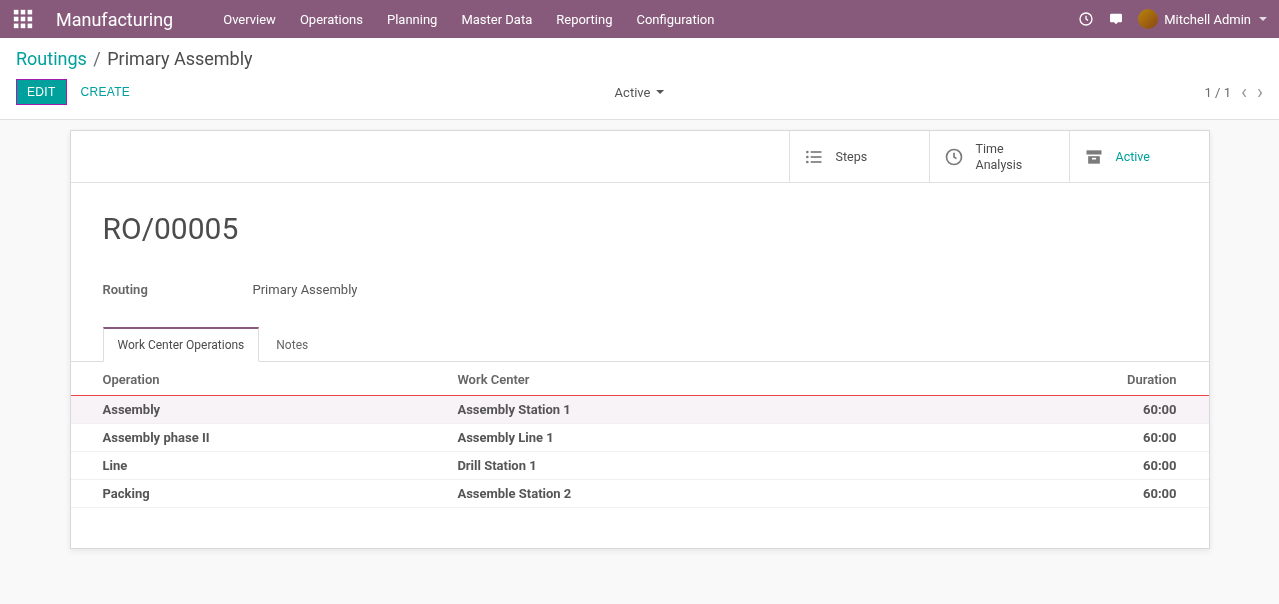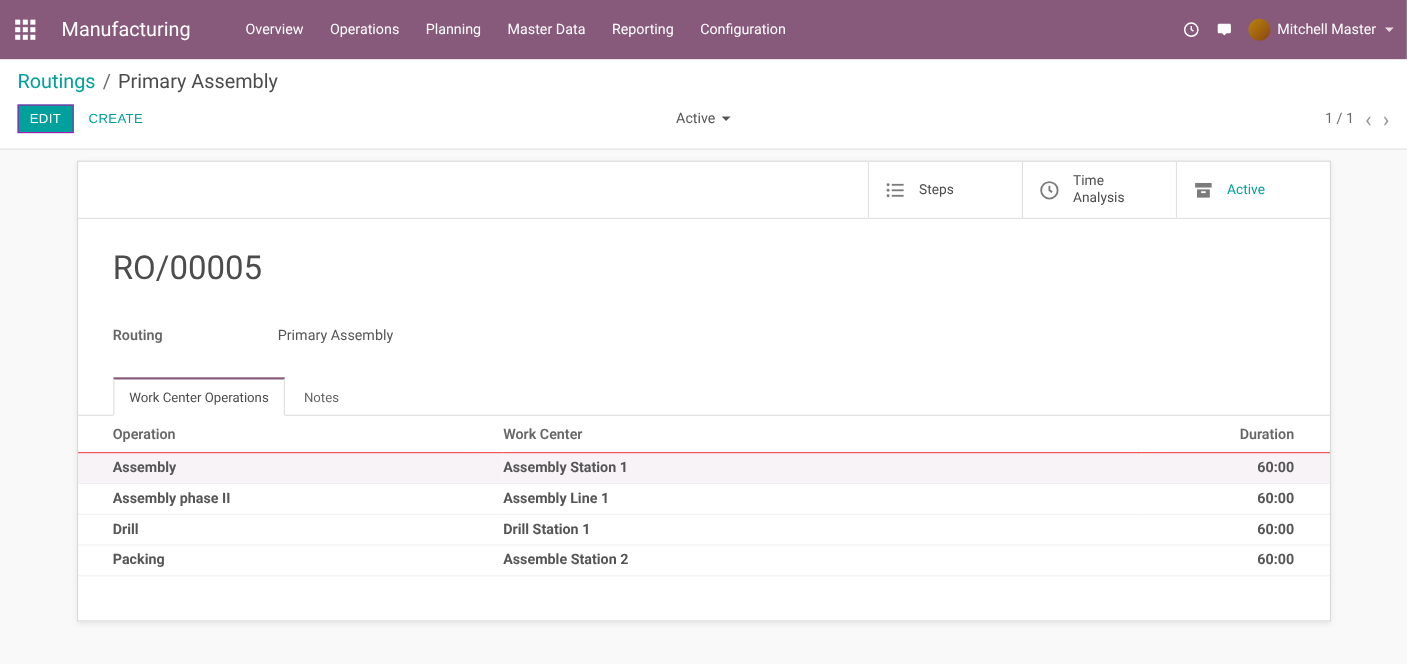--- a/index.html
+++ b/index.html
@@ -8,21 +8,21 @@
       box-sizing: border-box;
     }
     body {
       font-family: -apple-system, BlinkMacSystemFont, "Segoe UI", Roboto, "Helvetica Neue", Arial, sans-serif;
       font-size: 13px;
       color: #4c4c4c;
       background: #f9f9f9;
     }
     .topbar {
       background: #875a7b;
-      height: 54px;
+      height: 38px;
       display: flex;
       align-items: center;
       padding: 0 12px;
       color: #fff;
     }
     .apps-icon {
       display: inline-flex;
       width: 22px;
       height: 22px;
       margin-right: 22px;
@@ -303,21 +303,21 @@
           <path d="M12 7v5l3 2"></path>
         </svg>
     </span>
     <span class="sys-icon">
       <svg viewBox="0 0 24 24" fill="#fff">
           <path d="M21 6c0-1.1-.9-2-2-2H5c-1.1 0-2 .9-2 2v9c0 1.1.9 2 2 2h4l3 3 3-3h4c1.1 0 2-.9 2-2V6z"></path>
         </svg>
     </span>
     <div class="user-block">
       <span class="avatar"></span>
-      <span>Mitchell Master</span>
+      <span>Mitchell Admin</span>
       <span class="caret-down"></span>
     </div>
   </div>
 </div>
 
 <div class="control-panel" style="position: relative;">
   <div class="breadcrumb">
     <a href="#">Routings</a>
     <span class="breadcrumb-sep">/</span>
     <span>Primary Assembly</span>
@@ -404,21 +404,21 @@
             <td>Assembly</td>
             <td class="col-wc">Assembly Station 1</td>
             <td class="col-dur">60:00</td>
           </tr>
           <tr>
             <td>Assembly phase II</td>
             <td class="col-wc">Assembly Line 1</td>
             <td class="col-dur">60:00</td>
           </tr>
           <tr>
-            <td>Drill</td>
+            <td>Line</td>
             <td class="col-wc">Drill Station 1</td>
             <td class="col-dur">60:00</td>
           </tr>
           <tr>
             <td>Packing</td>
             <td class="col-wc">Assemble Station 2</td>
             <td class="col-dur">60:00</td>
           </tr>
         </tbody>
       </table>

